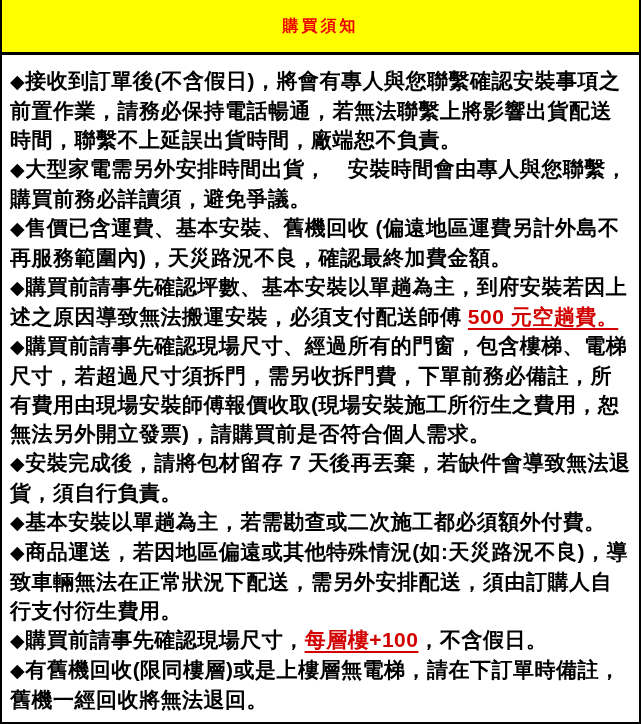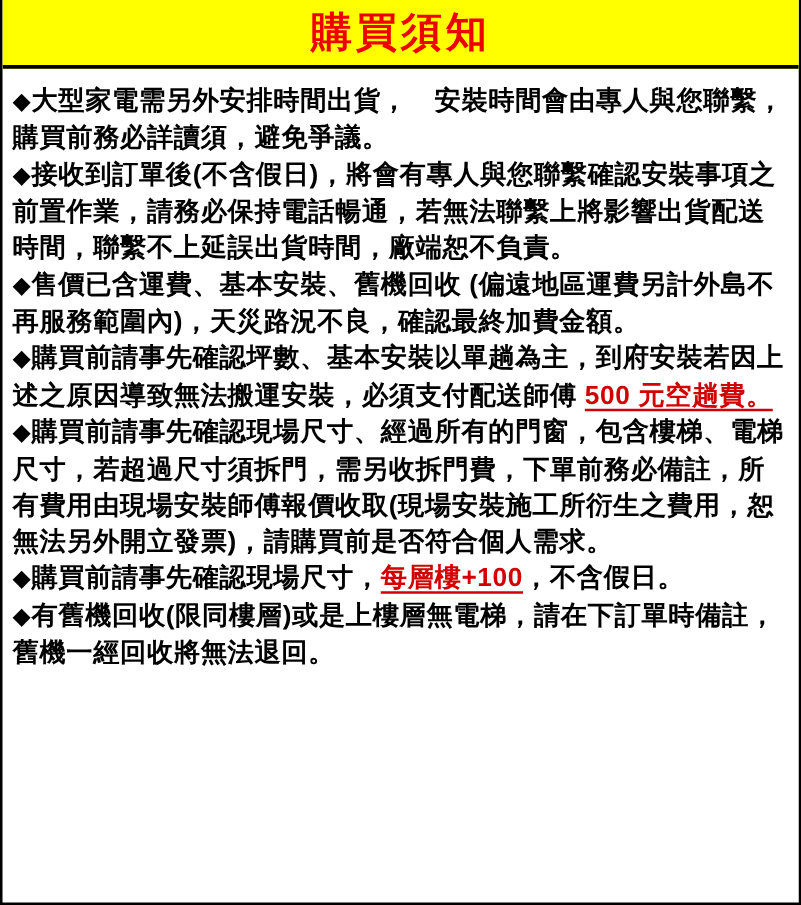--- a/index.html
+++ b/index.html
@@ -22,21 +22,21 @@
     box-sizing: border-box;
     height: 55px;
     background: var(--banner-bg, #FFFF00);
     border-bottom: 3px solid var(--border, #000);
     display: flex;
     align-items: center;
     justify-content: center;
   }
   .title {
     margin: 0;
-    font-size: 33px;
+    font-size: 16px;
     font-weight: bold;
     color: var(--title-color, #EE0000);
     letter-spacing: 3px;
   }
   .body {
     box-sizing: border-box;
     padding: 11px 8px 0 8px;
   }
   .notice {
     margin: 0;
@@ -58,21 +58,24 @@
   }
 </style>
 </head>
 <body>
 
 <div class="page">
   <header class="banner">
     <h1 class="title">購買須知</h1>
   </header>
   <main class="body">
+      <p class="notice"><span class="bullet">◆</span><span class="">接收到訂單後(不含假日)，將會有專人與您聯繫確認安裝事項之前置作業，請務必保持電話暢通，若無法聯繫上將影響出貨配送時間，聯繫不上延誤出貨時間，廠端恕不負責。</span></p>
       <p class="notice"><span class="bullet">◆</span><span class="">大型家電需另外安排時間出貨，　安裝時間會由專人與您聯繫，購買前務必詳讀須，避免爭議。</span></p>
-      <p class="notice"><span class="bullet">◆</span><span class="">接收到訂單後(不含假日)，將會有專人與您聯繫確認安裝事項之前置作業，請務必保持電話暢通，若無法聯繫上將影響出貨配送時間，聯繫不上延誤出貨時間，廠端恕不負責。</span></p>
       <p class="notice"><span class="bullet">◆</span><span class="">售價已含運費、基本安裝、舊機回收 (偏遠地區運費另計外島不再服務範圍內)，天災路況不良，確認最終加費金額。</span></p>
       <p class="notice"><span class="bullet">◆</span><span class="">購買前請事先確認坪數、基本安裝以單趟為主，到府安裝若因上述之原因導致無法搬運安裝，必須支付配送師傅 </span><span class="hl">500 元空趟費。</span></p>
       <p class="notice"><span class="bullet">◆</span><span class="">購買前請事先確認現場尺寸、經過所有的門窗，包含樓梯、電梯尺寸，若超過尺寸須拆門，需另收拆門費，下單前務必備註，所有費用由現場安裝師傅報價收取(現場安裝施工所衍生之費用，恕無法另外開立發票)，請購買前是否符合個人需求。</span></p>
+      <p class="notice"><span class="bullet">◆</span><span class="">安裝完成後，請將包材留存 7 天後再丟棄，若缺件會導致無法退貨，須自行負責。</span></p>
+      <p class="notice"><span class="bullet">◆</span><span class="">基本安裝以單趟為主，若需勘查或二次施工都必須額外付費。</span></p>
+      <p class="notice"><span class="bullet">◆</span><span class="">商品運送，若因地區偏遠或其他特殊情況(如:天災路況不良)，導致車輛無法在正常狀況下配送，需另外安排配送，須由訂購人自行支付衍生費用。</span></p>
       <p class="notice"><span class="bullet">◆</span><span class="">購買前請事先確認現場尺寸，</span><span class="hl">每層樓+100</span><span class="">，不含假日。</span></p>
       <p class="notice"><span class="bullet">◆</span><span class="">有舊機回收(限同樓層)或是上樓層無電梯，請在下訂單時備註，舊機一經回收將無法退回。</span></p>
     </main>
 </div>
 
 </body></html>

